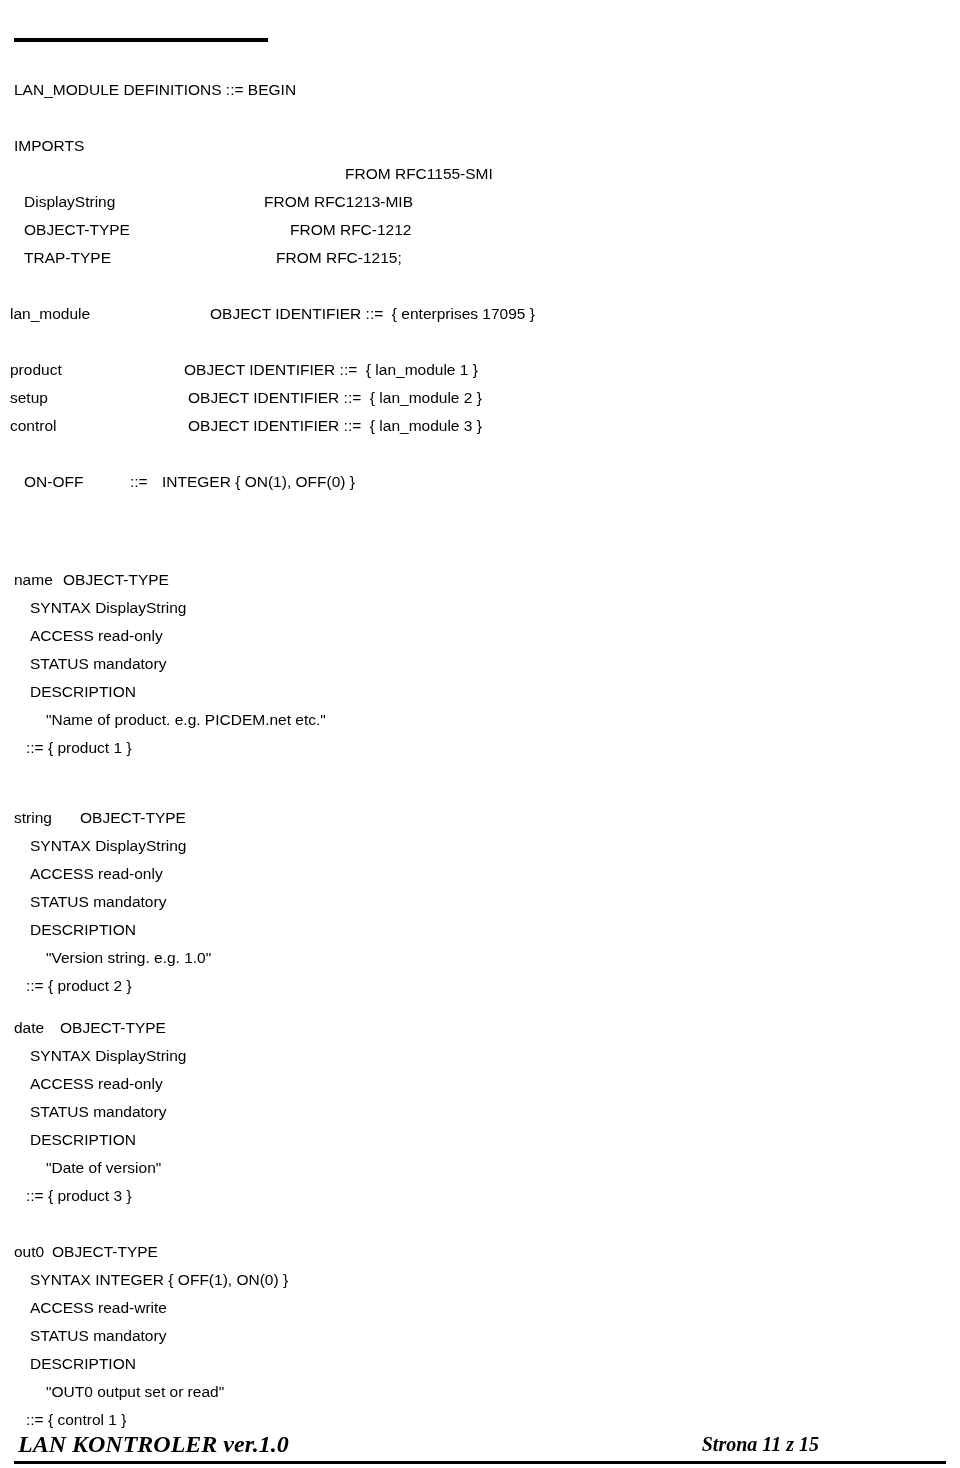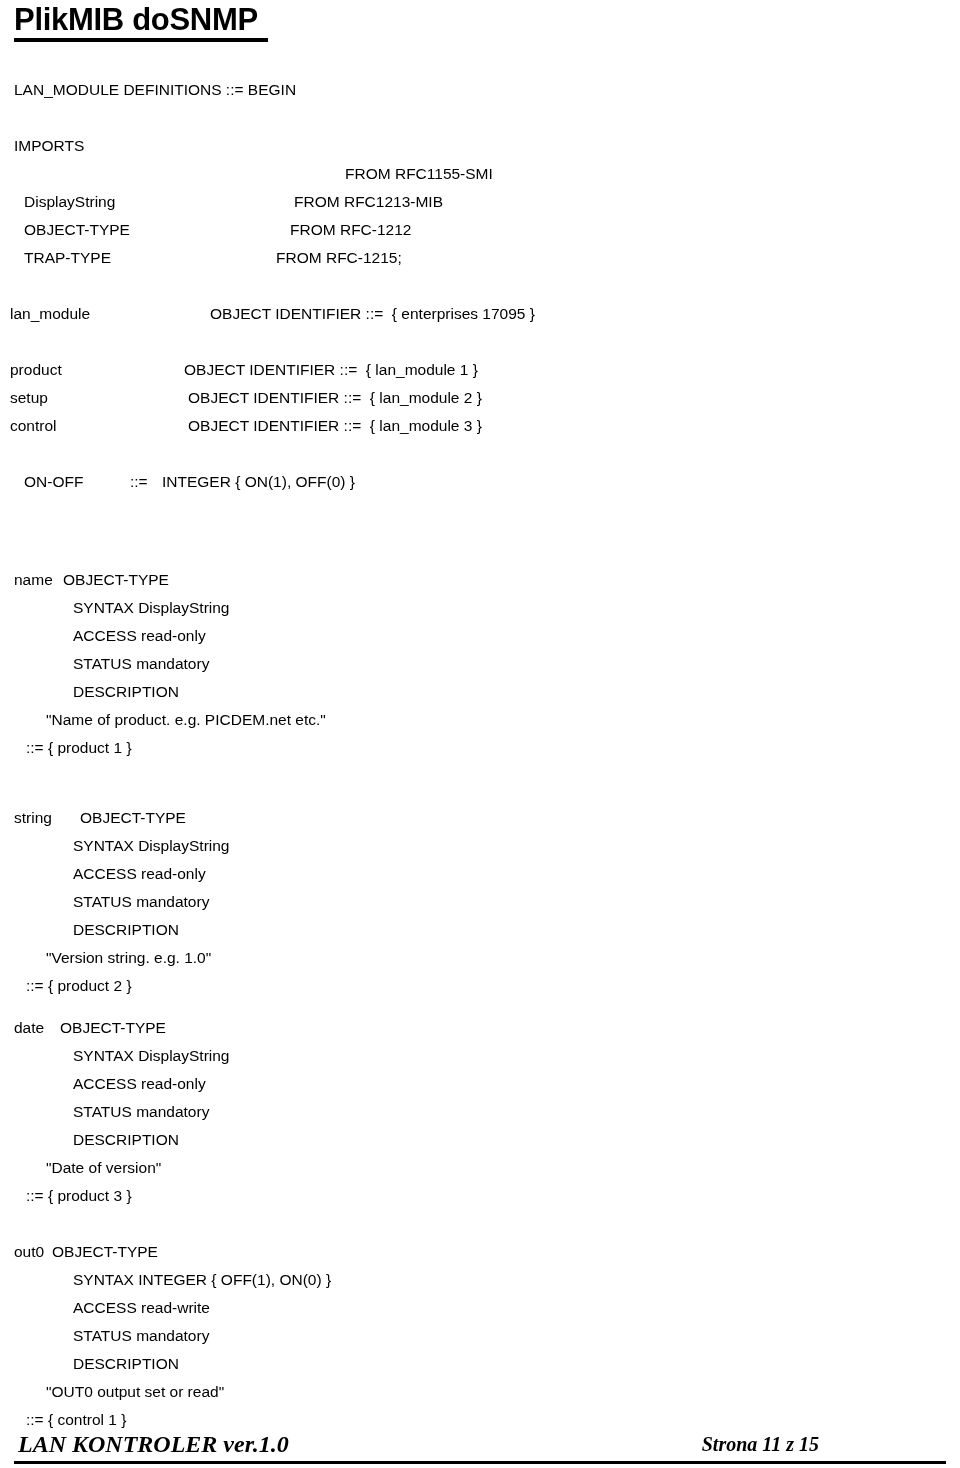--- a/index.html
+++ b/index.html
@@ -62,21 +62,21 @@
   .spacer {
     height: 28px;
   }
   .spacer-half {
     height: 14px;
   }
 
   
   .i0  { left: 14px; }
   .i1  { left: 24px; }
-  .i2  { left: 30px; margin-left: 43px; }
+  .i2  { left: 30px; }
   .i3  { left: 46px; }
   .i-declabel { left: 10px; }
   .i-assign { left: 26px; }
 
   
   .footer {
     position: absolute;
     left: 0;
     top: 1428px;
     width: 834px;
@@ -111,40 +111,39 @@
     font-style: italic;
     line-height: 32px;
     white-space: nowrap;
   }
 </style>
 </head>
 <body>
 
 <div class="page">
 
-  <div class="doc-title">PlikMIB doSNMP</div>
   <div class="title-rule"></div>
 
   <div class="code-body">
 
     <div class="line">
       <span class="seg i0">LAN_MODULE DEFINITIONS ::= BEGIN</span>
     </div>
     <div class="spacer"></div>
 
     <div class="line">
       <span class="seg i0">IMPORTS</span>
     </div>
 
     <div class="line">
       <span class="seg" style="left:345px;">FROM RFC1155-SMI</span>
     </div>
     <div class="line">
       <span class="seg i1">DisplayString</span>
-      <span class="seg" style="left:264px;margin-left:30px;">FROM RFC1213-MIB</span>
+      <span class="seg" style="left:264px;">FROM RFC1213-MIB</span>
     </div>
     <div class="line">
       <span class="seg i1">OBJECT-TYPE</span>
       <span class="seg" style="left:290px;">FROM RFC-1212</span>
     </div>
     <div class="line">
       <span class="seg i1">TRAP-TYPE</span>
       <span class="seg" style="left:276px;">FROM RFC-1215;</span>
     </div>
 

